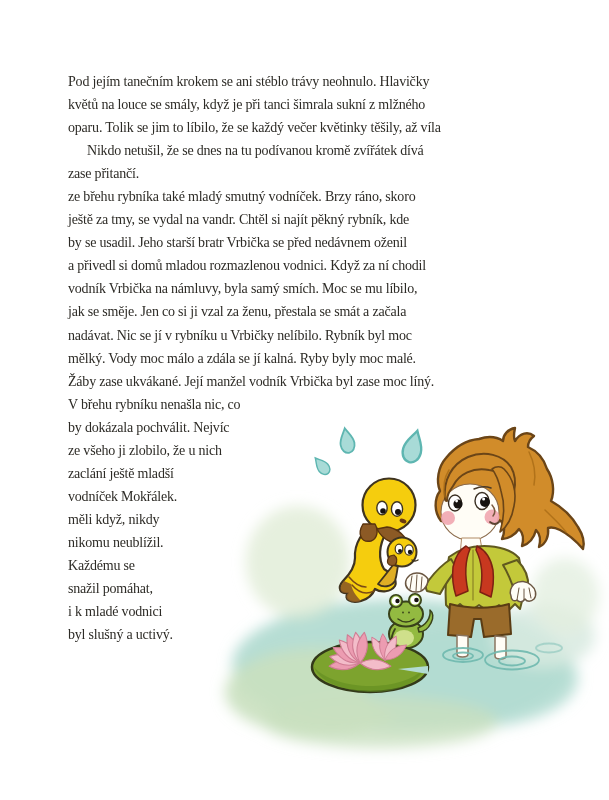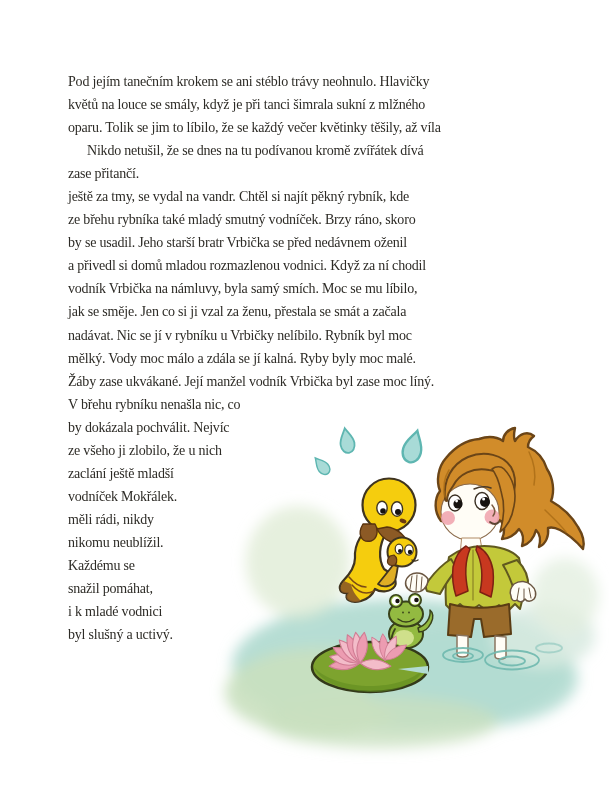--- a/index.html
+++ b/index.html
@@ -34,35 +34,35 @@
 <body>
 
 <div class="page">
 
   <div class="story" id="story-lines">
       <div class="line">Pod jejím tanečním krokem se ani stéblo trávy neohnulo. Hlavičky</div>
       <div class="line">květů na louce se smály, když je při tanci šimrala sukní z mlžného</div>
       <div class="line">oparu. Tolik se jim to líbilo, že se každý večer květinky těšily, až víla</div>
       <div class="line indent">Nikdo netušil, že se dnes na tu podívanou kromě zvířátek dívá</div>
       <div class="line">zase přitančí.</div>
+      <div class="line">ze břehu rybníka také mladý smutný vodníček. Brzy ráno, skoro</div>
       <div class="line">ještě za tmy, se vydal na vandr. Chtěl si najít pěkný rybník, kde</div>
-      <div class="line">ze břehu rybníka také mladý smutný vodníček. Brzy ráno, skoro</div>
       <div class="line">by se usadil. Jeho starší bratr Vrbička se před nedávnem oženil</div>
       <div class="line">a přivedl si domů mladou rozmazlenou vodnici. Když za ní chodil</div>
       <div class="line">vodník Vrbička na námluvy, byla samý smích. Moc se mu líbilo,</div>
       <div class="line">jak se směje. Jen co si ji vzal za ženu, přestala se smát a začala</div>
       <div class="line">nadávat. Nic se jí v rybníku u Vrbičky nelíbilo. Rybník byl moc</div>
       <div class="line">mělký. Vody moc málo a zdála se jí kalná. Ryby byly moc malé.</div>
       <div class="line">Žáby zase ukvákané. Její manžel vodník Vrbička byl zase moc líný.</div>
       <div class="line">V břehu rybníku nenašla nic, co</div>
       <div class="line">by dokázala pochválit. Nejvíc</div>
       <div class="line">ze všeho ji zlobilo, že u nich</div>
       <div class="line">zaclání ještě mladší</div>
       <div class="line">vodníček Mokřálek.</div>
-      <div class="line">měli rádi, nikdy</div>
+      <div class="line">měli když, nikdy</div>
       <div class="line">nikomu neublížil.</div>
       <div class="line">Každému se</div>
       <div class="line">snažil pomáhat,</div>
       <div class="line">i k mladé vodnici</div>
       <div class="line">byl slušný a uctivý.</div>
     </div>
 
   <svg class="illu" width="609" height="800" viewBox="0 0 609 800" aria-hidden="true">
     <defs>
       <filter id="soft" x="-40%" y="-40%" width="180%" height="180%">

